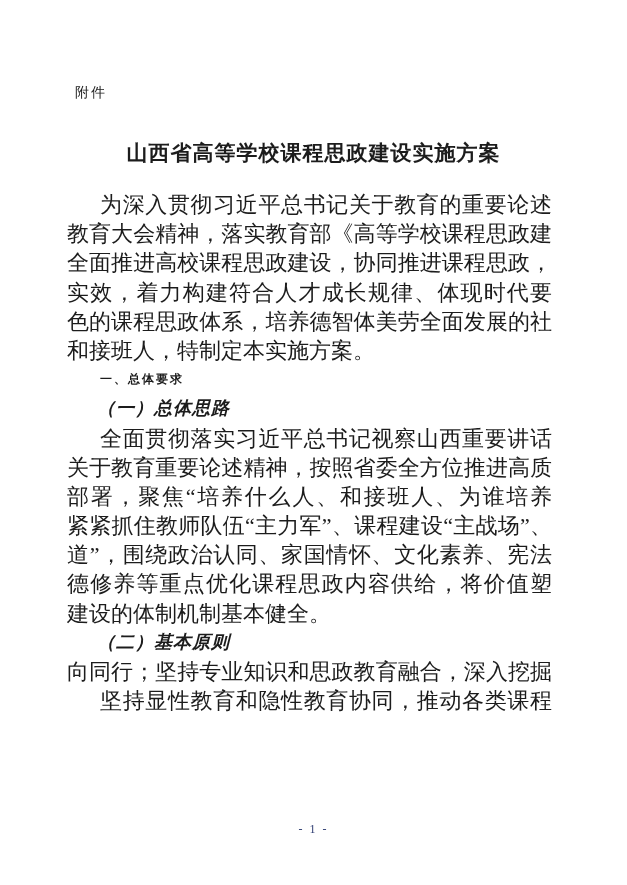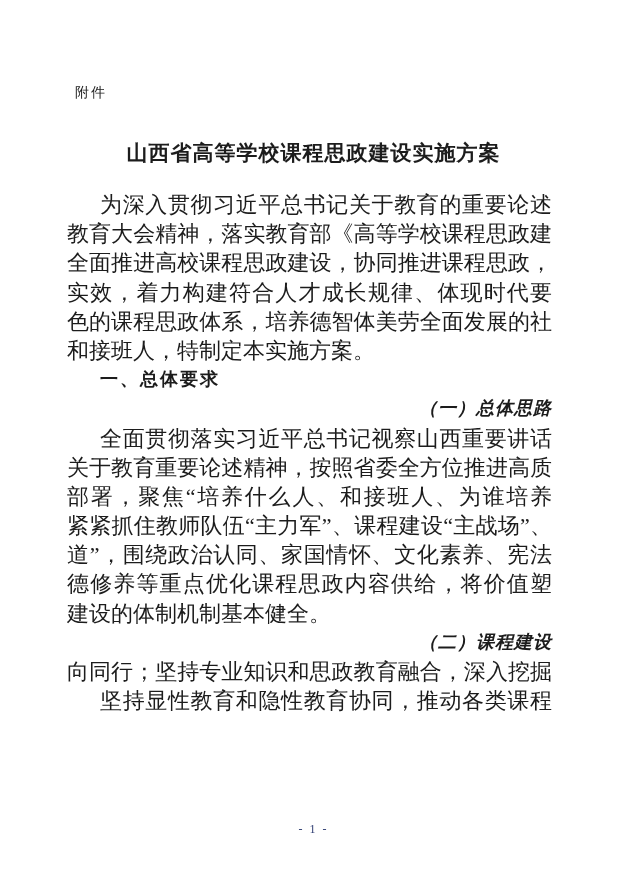--- a/index.html
+++ b/index.html
@@ -46,32 +46,31 @@
     overflow: hidden;
   }
   .line.first { padding-left: 33px; }
   .line.para-end { text-align-last: left; }
   .heading {
     height: 29.2px;
     line-height: 29.2px;
     padding-left: 33px;
     font-family: "Liberation Sans", "DejaVu Sans", sans-serif;
     font-weight: bold;
-    font-size: 18px;
+    font-size: 12px;
     letter-spacing: 2px;
   }
   .subheading {
     height: 29.2px;
     line-height: 29.2px;
     padding-left: 30px;
     font-weight: bold;
     font-style: italic;
     font-size: 18px;
     letter-spacing: 1px;
-    text-align: right;
   }
   .footer {
     position: absolute;
     left: 0; right: 0; top: 822px;
     text-align: center;
     font-size: 12px;
     color: #2e3d72;
     letter-spacing: 2px;
   }
 </style>
@@ -96,21 +95,21 @@
       <div class="subheading">（一）总体思路</div>
       <div class="para">
         <div class="line first">全面贯彻落实习近平总书记视察山西重要讲话重要指示和</div>
         <div class="line">关于教育重要论述精神，按照省委全方位推进高质量发展的重要</div>
         <div class="line">部署，聚焦“培养什么人、和接班人、为谁培养人”根本问题，</div>
         <div class="line">紧紧抓住教师队伍“主力军”、课程建设“主战场”、课堂教学“主渠</div>
         <div class="line">道”，围绕政治认同、家国情怀、文化素养、宪法法治意识、道</div>
         <div class="line">德修养等重点优化课程思政内容供给，将价值塑造、知识传授和</div>
         <div class="line para-end">建设的体制机制基本健全。</div>
       </div>
-      <div class="subheading">（二）课程建设</div>
+      <div class="subheading">（二）基本原则</div>
       <div class="para">
         <div class="line">向同行；坚持专业知识和思政教育融合，深入挖掘各类课程和教</div>
         <div class="line first">坚持显性教育和隐性教育协同，推动各类课程与思政课程同</div>
       </div>
     </div>
 
   <div class="footer">- 1 -</div>
 </div>
 
 </body></html>

